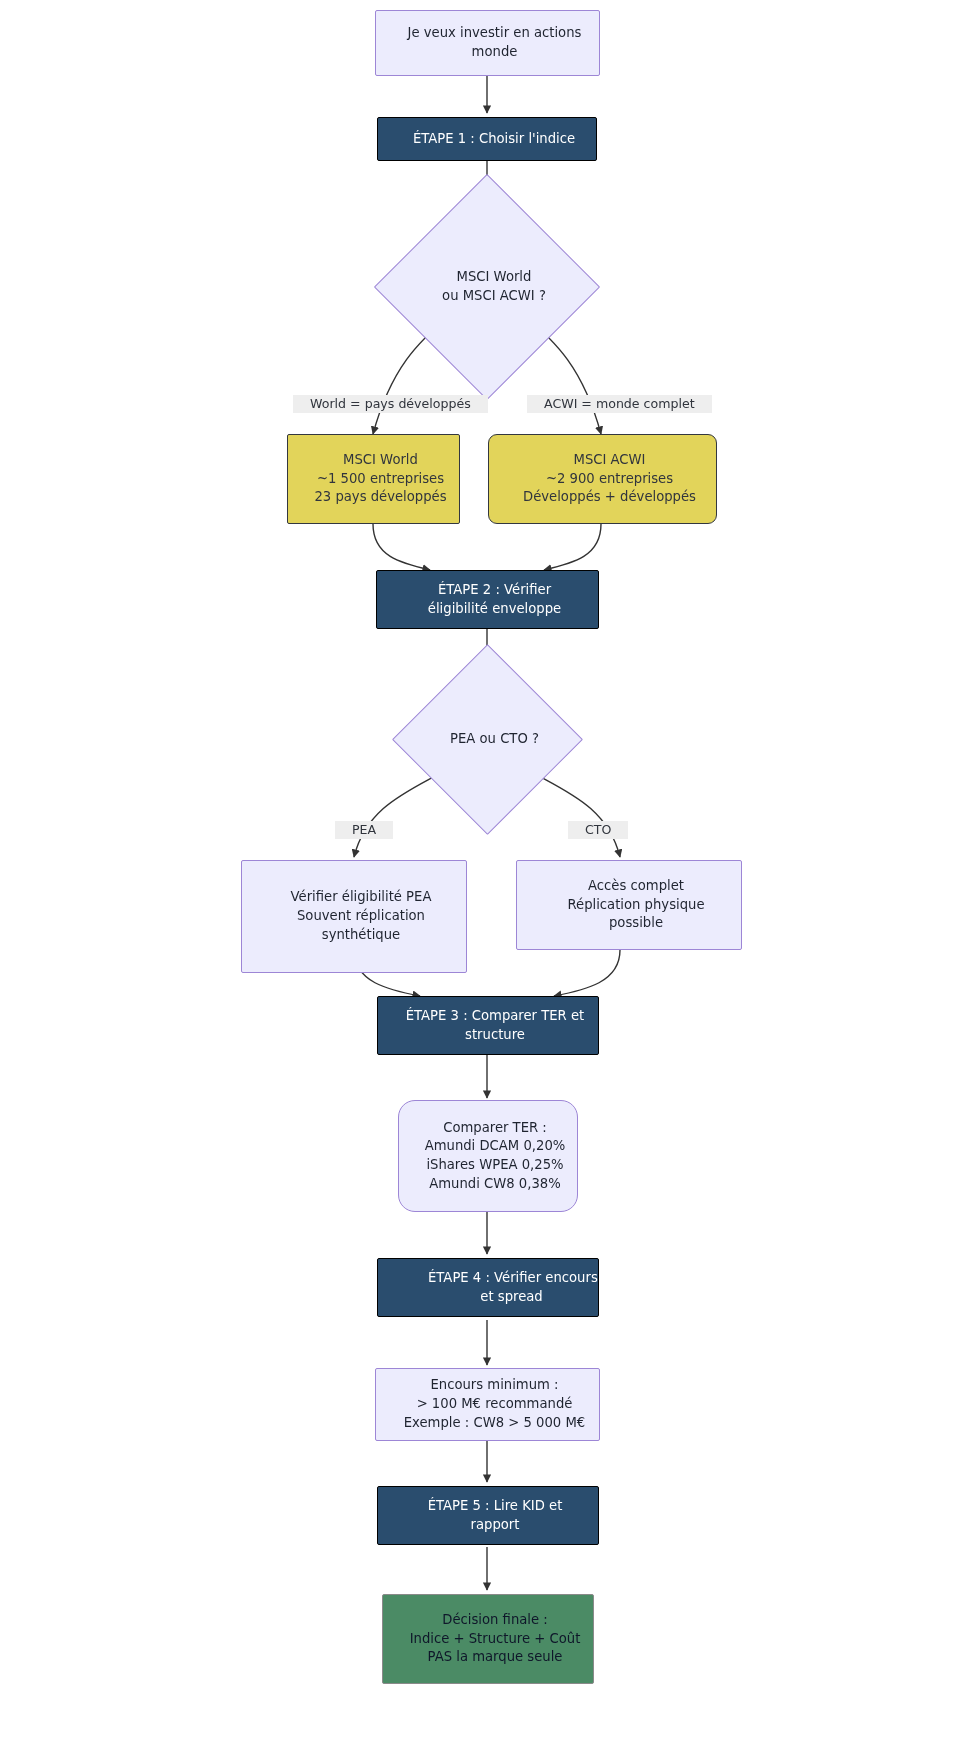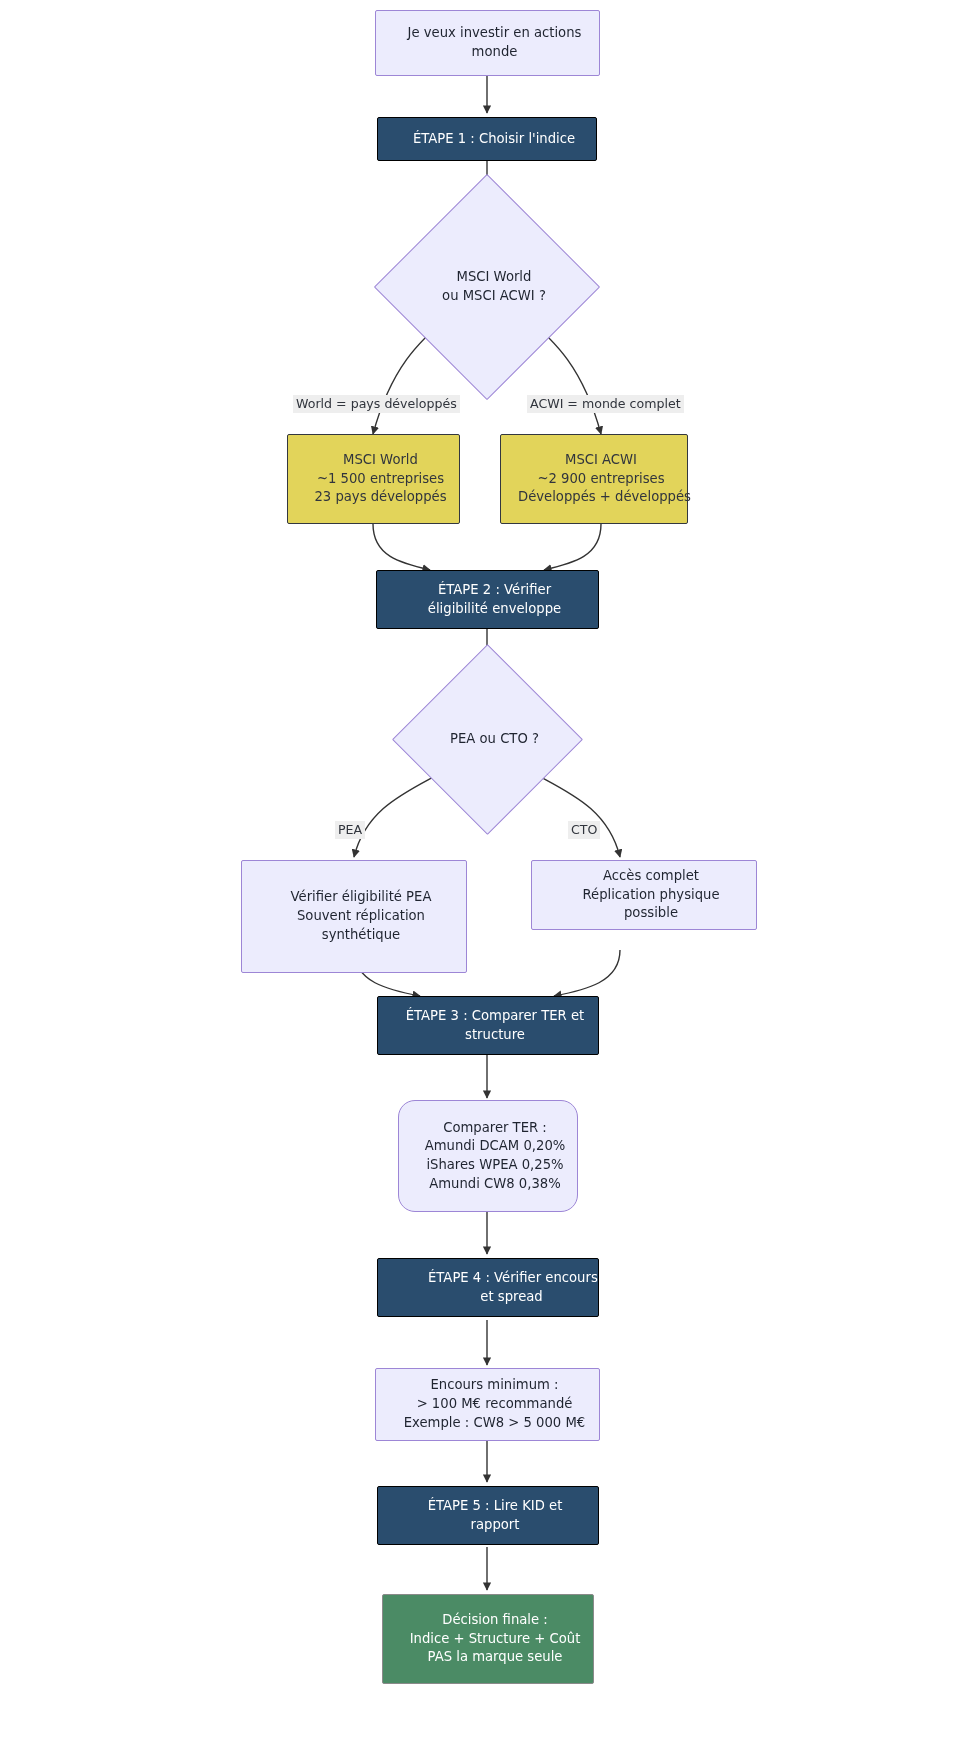--- a/index.html
+++ b/index.html
@@ -58,21 +58,21 @@
     background: #e2d45a;
     border: 1.6px solid #33373f;
     border-radius: 2px;
     color: #31353d;
   }
   
   .n-green {
     background: #4b8b65;
     border: 1px solid #8a8a8a;
     border-radius: 2px;
-    color: #ffffff;
+    color: #0f172a;
   }
   
   .n-diamond {
     background: transparent;
     border: none;
   }
   .n-diamond .dshape {
     position: absolute;
     top: 0; left: 0;
     width: 100%; height: 100%;
@@ -85,21 +85,21 @@
     position: relative;
     z-index: 3;
     color: #1f2430;
   }
 
   .edge-label {
     position: absolute;
     background: #eeeeee;
     color: #31353d;
     font-size: 12.6px;
-    padding: 1px 3px;
+    padding: 1px 17px;
     white-space: nowrap;
     z-index: 3;
     line-height: 1.25;
   }
 </style>
 </head>
 <body>
 
 <div id="canvas">
 
@@ -170,21 +170,21 @@
   <div class="edge-label" style="left:527px; top:395px;">ACWI = monde complet</div>
 
   <div class="node n-yellow" style="left:287px; top:434px; width:173px; height:90px;">
     <div class="lines">
       <div>MSCI World</div>
       <div>~1 500 entreprises</div>
       <div>23 pays développés</div>
     </div>
   </div>
 
-  <div class="node n-yellow" style="left:500px; top:434px; width:188px; height:90px;">
+  <div class="node n-yellow" style="left:488px; top:434px; width:229px; height:90px;border-radius:9px;">
     <div class="lines">
       <div>MSCI ACWI</div>
       <div>~2 900 entreprises</div>
       <div>Développés + développés</div>
     </div>
   </div>
 
   <div class="node n-step" style="left:376px; top:570px; width:223px; height:59px;">
     <div class="lines">
       <div>ÉTAPE 2 : Vérifier</div>
@@ -203,21 +203,21 @@
   <div class="edge-label" style="left:568px; top:821px;">CTO</div>
 
   <div class="node n-lav" style="left:241px; top:860px; width:226px; height:113px;">
     <div class="lines">
       <div>Vérifier éligibilité PEA</div>
       <div>Souvent réplication</div>
       <div>synthétique</div>
     </div>
   </div>
 
-  <div class="node n-lav" style="left:531px; top:860px; width:226px; height:70px;">
+  <div class="node n-lav" style="left:516px; top:860px; width:226px; height:90px;">
     <div class="lines">
       <div>Accès complet</div>
       <div>Réplication physique</div>
       <div>possible</div>
     </div>
   </div>
 
   <div class="node n-step" style="left:377px; top:996px; width:222px; height:59px;">
     <div class="lines">
       <div>ÉTAPE 3 : Comparer TER et</div>

